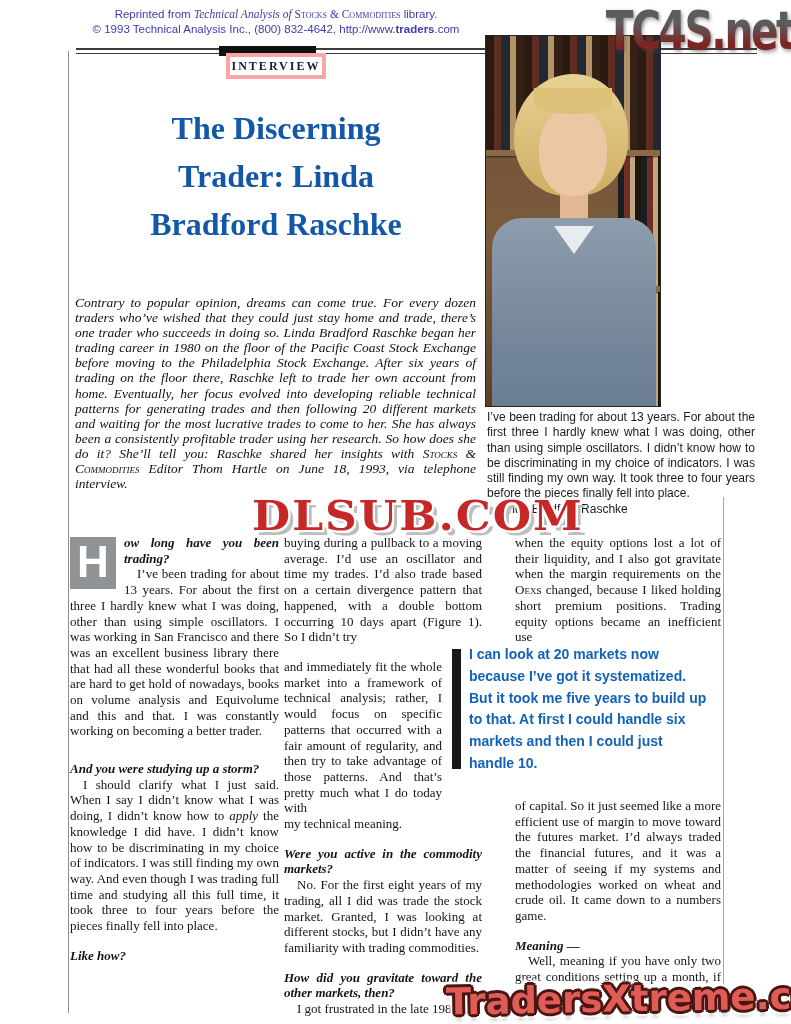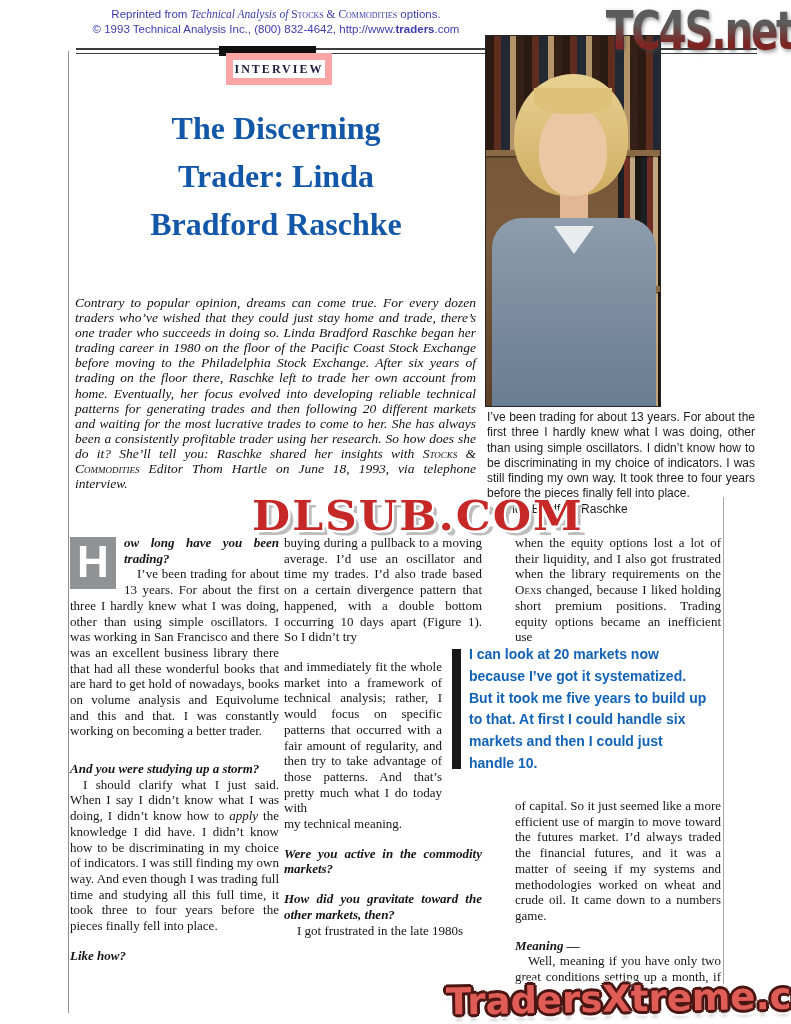--- a/index.html
+++ b/index.html
@@ -10,21 +10,21 @@
   .header{position:absolute;left:70px;top:7px;width:412px;text-align:center;color:#3c3cae;
           font-family:"Liberation Sans",sans-serif;font-size:11.5px;line-height:15px;}
   .header .ital{font-family:"Liberation Serif",serif;font-style:italic;}
   .sc{font-variant:small-caps;font-family:"Liberation Serif",serif;}
   .header .b{font-weight:bold;}
 
   .rule-double{position:absolute;left:76px;top:48px;width:681px;height:3px;
                border-top:2px solid #3c3c3c;border-bottom:1px solid #3c3c3c;}
   .interview-bar{position:absolute;left:219px;top:46px;width:97px;height:10px;background:#101010;}
   .interview-box{position:absolute;left:226px;top:53px;width:92px;height:18px;background:#fff;
-                 border:7px solid #fca5a5;text-align:center;z-index:3;
+                 border:4px solid #fca5a5;text-align:center;z-index:3;
                  font-family:"Liberation Serif",serif;font-weight:bold;font-size:12px;line-height:18px;
                  letter-spacing:2px;color:#1b1b3a;}
 
   .vrule-left{position:absolute;left:68px;top:51px;width:1px;height:962px;background:#8f8f8f;}
   .vrule-right{position:absolute;left:723px;top:497px;width:1px;height:515px;background:#a5a5a5;}
 
   
   .title{position:absolute;left:70px;top:104px;width:412px;margin:0;text-align:center;
          font-family:"Liberation Serif",serif;font-weight:bold;font-size:32px;line-height:48px;color:#1358a8;}
   .intro{position:absolute;left:75px;top:295px;width:401px;margin:0;text-align:justify;
@@ -97,21 +97,21 @@
   .pq-text{position:absolute;left:469px;top:644px;width:238px;z-index:4;
            font-family:"Liberation Sans",sans-serif;font-weight:bold;font-size:14px;line-height:21.8px;
            color:#1263b8;text-align:left;}
 </style>
 </head>
 <body>
 
 <div class="page">
 
   <div class="header">
-    <div><span>Reprinted from </span><span class="ital">Technical Analysis of </span><span class="sc">Stocks &amp; Commodities</span><span> options.</span></div>
+    <div><span>Reprinted from </span><span class="ital">Technical Analysis of </span><span class="sc">Stocks &amp; Commodities</span><span> library.</span></div>
     <div><span>© 1993 Technical Analysis Inc., (800) 832-4642, http://www.</span><span class="b">traders</span><span>.com</span></div>
   </div>
 
   <div class="wm-top">TC4S.net</div>
 
   <div class="rule-double"></div>
   <div class="interview-bar"></div>
   <div class="interview-box">INTERVIEW</div>
   <div class="vrule-left"></div>
   <div class="vrule-right"></div>
@@ -150,26 +150,27 @@
     <p class="q">And you were studying up a storm?</p>
     <p class="a"><span>I should clarify what I just said. When I say I didn’t know what I was doing, I didn’t know how to </span><i>apply</i><span> the knowledge I did have. I didn’t know how to be discriminating in my choice of indicators. I was still finding my own way. And even though I was trading full time and studying all this full time, it took three to four years before the pieces finally fell into place.</span></p>
     <p class="q">Like how?</p>
   </div>
 
   <div class="col col2">
     <p class="p1">buying during a pullback to a moving average. I’d use an oscillator and time my trades. I’d also trade based on a certain divergence pattern that happened, with a double bottom occurring 10 days apart (Figure 1). So I didn’t try</p>
     <p class="narrow">and immediately fit the whole market into a framework of technical analysis; rather, I would focus on specific patterns that occurred with a fair amount of regularity, and then try to take advantage of those patterns. And that’s pretty much what I do today with</p>
     <p>my technical meaning.</p>
     <p class="q">Were you active in the commodity markets?</p>
+    <p class="a">No. For the first eight years of my trading, all I did was trade the stock market. Granted, I was looking at different stocks, but I didn’t have any familiarity with trading commodities.</p>
     <p class="q">How did you gravitate toward the other markets, then?</p>
     <p class="a">I got frustrated in the late 1980s</p>
   </div>
 
   <div class="col col3">
-    <p class="p1"><span>when the equity options lost a lot of their liquidity, and I also got frustrated when the library requirements on the </span><span class="sc">Oex</span><span>s changed, because I liked holding short premium positions. Trading equity options became an inefficient use</span></p>
+    <p class="p1"><span>when the equity options lost a lot of their liquidity, and I also got gravitate when the margin requirements on the </span><span class="sc">Oex</span><span>s changed, because I liked holding short premium positions. Trading equity options became an inefficient use</span></p>
     <div class="pq-spacer"></div>
     <p class="p2">of capital. So it just seemed like a more efficient use of margin to move toward the futures market. I’d always traded the financial futures, and it was a matter of seeing if my systems and methodologies worked on wheat and crude oil. It came down to a numbers game.</p>
     <p class="q">Meaning —</p>
     <p class="a">Well, meaning if you have only two great conditions setting up a month, if you look at 20 markets as opposed to</p>
   </div>
 
   <div class="pq-bar"></div>
   <div class="pq-text">I can look at 20 markets now because I’ve got it systematized. But it took me five years to build up to that. At first I could handle six markets and then I could just handle 10.</div>
 
   <div class="wm-bottom">TradersXtreme.com</div>

